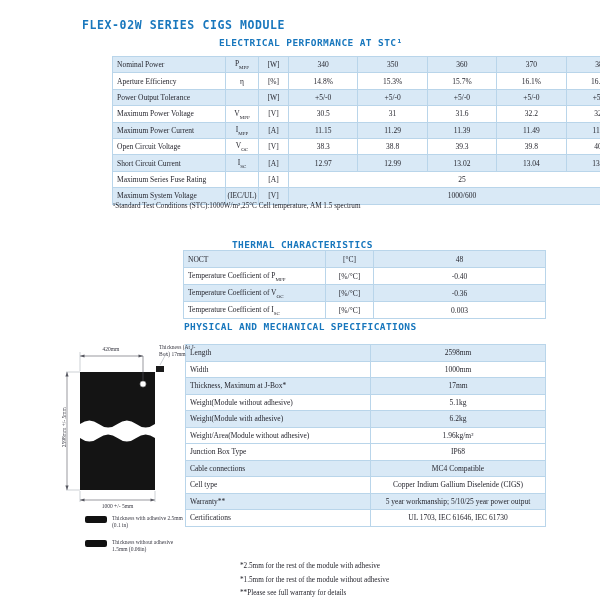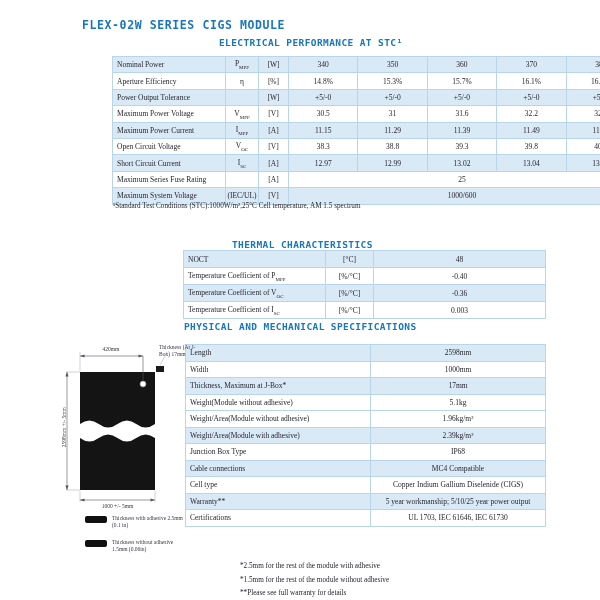--- a/index.html
+++ b/index.html
@@ -185,27 +185,27 @@
           <td class="ctr">1000mm</td>
         </tr>
         <tr class="shade">
           <td class="lbl">Thickness, Maximum at J-Box*</td>
           <td class="ctr">17mm</td>
         </tr>
         <tr>
           <td class="lbl">Weight(Module without adhesive)</td>
           <td class="ctr">5.1kg</td>
         </tr>
+        <tr class="shade">
+          <td class="lbl">Weight(Module with adhesive)</td>
+          <td class="ctr">6.2kg</td>
+        </tr>
         <tr>
           <td class="lbl">Weight/Area(Module without adhesive)</td>
           <td class="ctr">1.96kg/m²</td>
-        </tr>
-        <tr class="shade">
-          <td class="lbl">Weight/Area(Module with adhesive)</td>
-          <td class="ctr">2.39kg/m²</td>
         </tr>
         <tr>
           <td class="lbl">Junction Box Type</td>
           <td class="ctr">IP68</td>
         </tr>
         <tr class="shade">
           <td class="lbl">Cable connections</td>
           <td class="ctr">MC4 Compatible</td>
         </tr>
         <tr>

